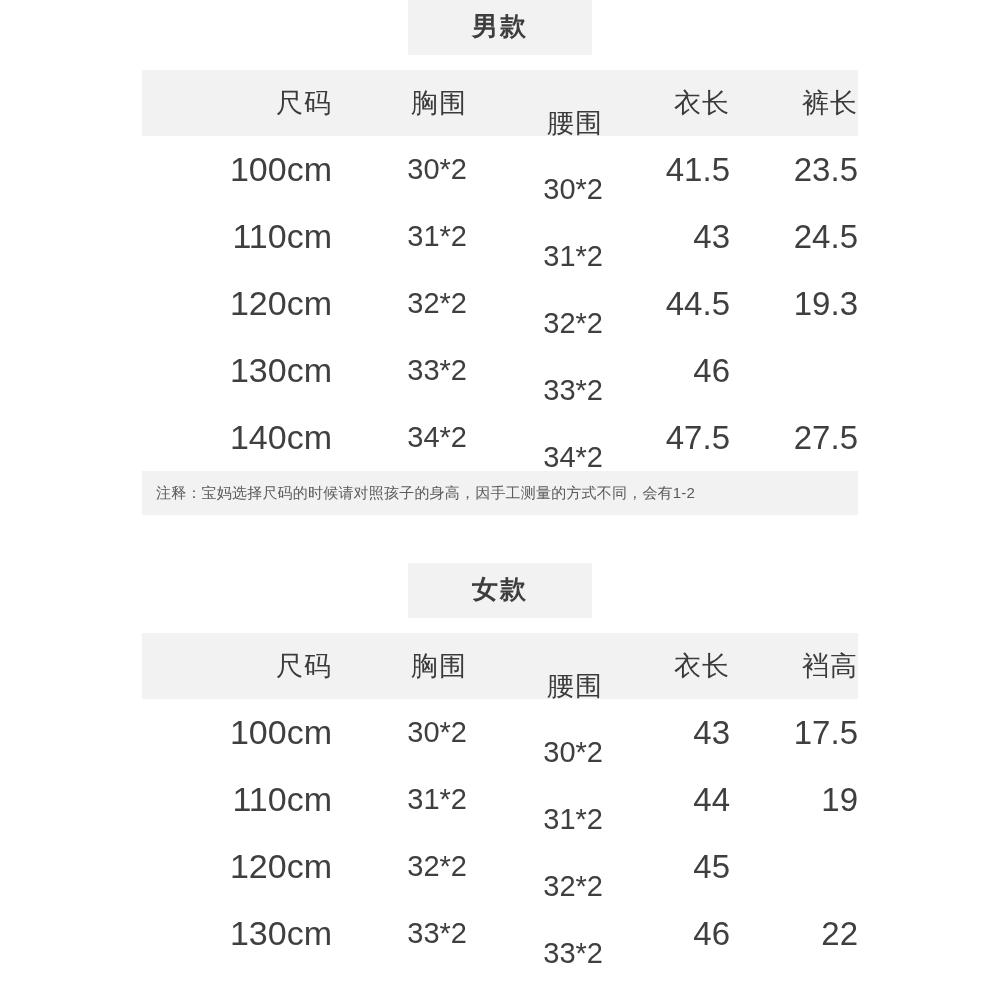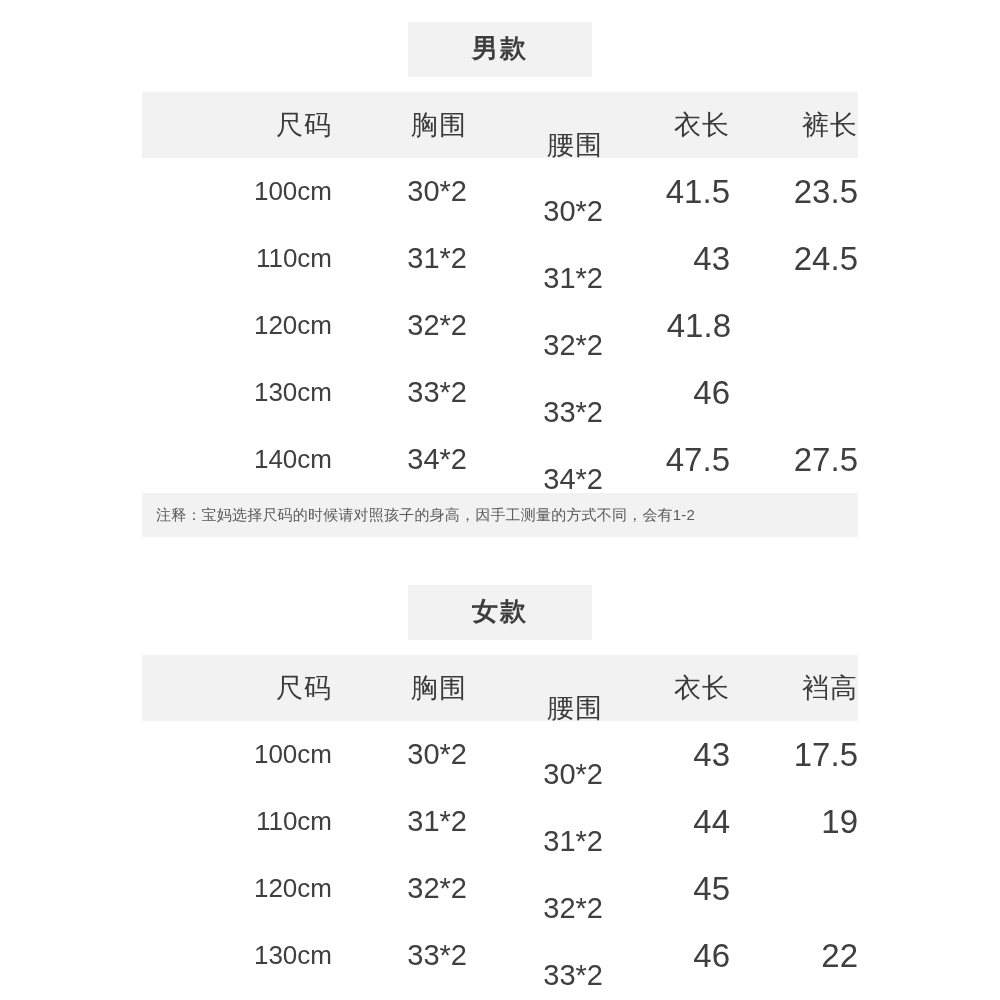--- a/index.html
+++ b/index.html
@@ -82,21 +82,21 @@
     color: #3b3b3b;
     letter-spacing: 1px;
   }
 
   .c0 { width: 190px; }
   .c1 { width: 135px; }
   .c2 { width: 136px; margin-top: 40px; }
   .c3 { width: 127px; }
   .c4 { width: 128px; }
 
-  .row.body .c0 { font-size: 26px; color: #3f3f3f; }
+  .row.body .c0 { font-size: 34px; color: #3f3f3f; }
   .row.body .c1,
   .row.body .c2 { font-size: 29px; color: #3f3f3f; }
   .row.body .c3,
   .row.body .c4 { font-size: 33px; color: #3f3f3f; }
 
   
   .note {
     width: 716px;
     margin: 0 auto;
     background: #f2f2f2;
@@ -107,21 +107,21 @@
   }
   .note-text {
     font-size: 15px;
     color: #5a5a5a;
     white-space: nowrap;
     padding-left: 14px;
     letter-spacing: 0.2px;
   }
 
   
-  .sec-men { padding-top: 22px; }
+  .sec-men { }
   .gap-title-table { height: 15px; }
   .gap-between { height: 48px; }
   .sec-women { }
 </style>
 </head>
 <body>
 
 <div class="page">
 
   <div class="sec-men">
@@ -155,21 +155,22 @@
         <div class="cell c1">31*2</div>
         <div class="cell c2">31*2</div>
         <div class="cell c3">43</div>
         <div class="cell c4">24.5</div>
       </div>
 
       <div class="row body">
         <div class="cell c0">120cm</div>
         <div class="cell c1">32*2</div>
         <div class="cell c2">32*2</div>
-        <div class="cell c4">41.8</div>
+        <div class="cell c3">44.5</div>
+        <div class="cell c4">19.3</div>
       </div>
 
       <div class="row body">
         <div class="cell c0">130cm</div>
         <div class="cell c1">33*2</div>
         <div class="cell c2">33*2</div>
         <div class="cell c3">46</div>
       </div>
 
       <div class="row body">

